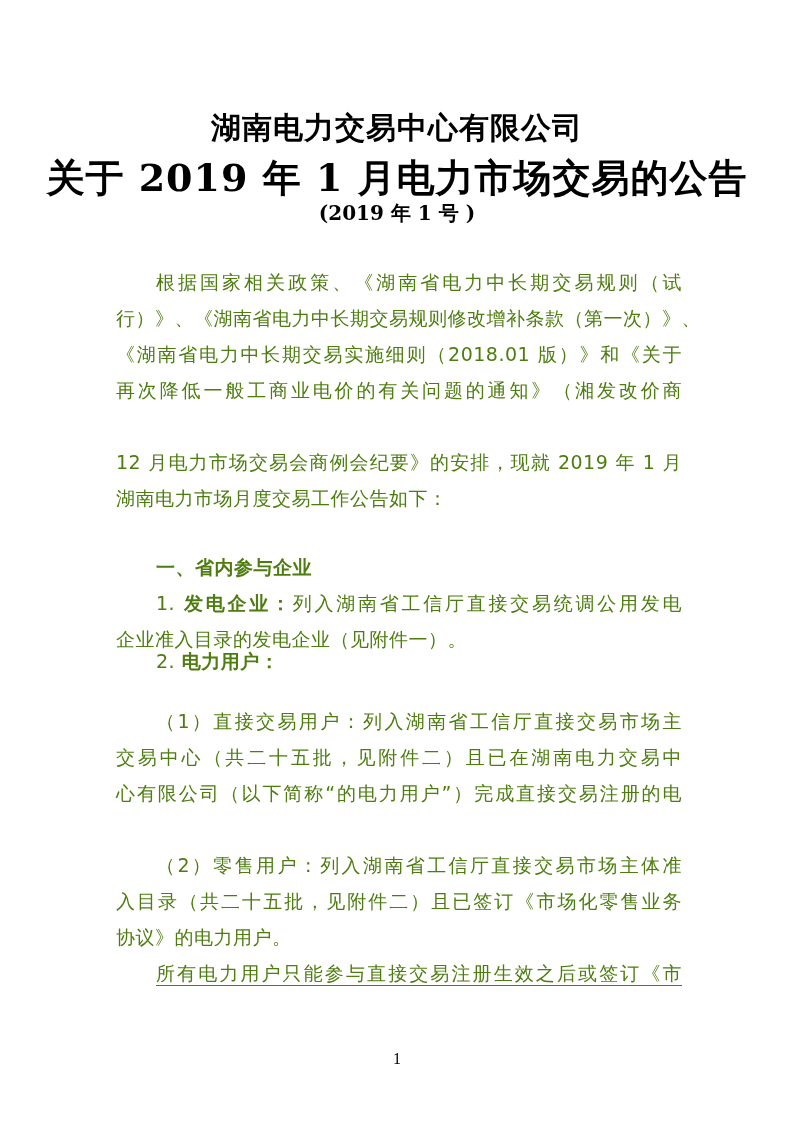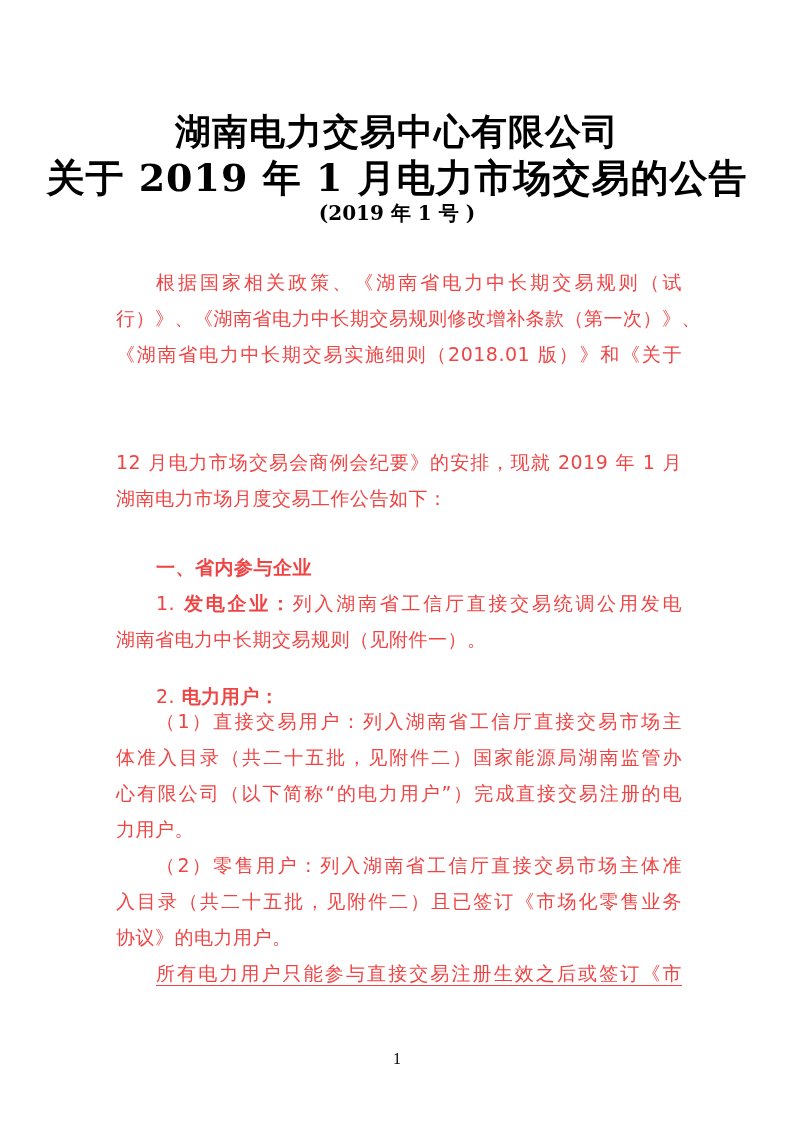--- a/index.html
+++ b/index.html
@@ -2,27 +2,27 @@
 <html><head>
   <meta charset="utf-8">
   <style>
     html, body { margin: 0; padding: 0; background: #ffffff; }
     body { width: 794px; height: 1123px; position: relative; overflow: hidden; color: #000; }
     .page { position: absolute; left: 0; top: 0; width: 794px; height: 1123px; background: #fff; }
     .title {
       position: absolute; left: 0; width: 794px; text-align: center;
       font-family: "DejaVu Serif", "Liberation Serif", serif; font-weight: bold; color: #000;
     }
-    .t1 { top: 108px; font-size: 36px; letter-spacing: 1px; }
+    .t1 { top: 108px; font-size: 30px; letter-spacing: 1px; }
     .t2 { top: 153px; font-size: 38px; letter-spacing: 1px; }
     .t3 { top: 200px; font-size: 20px; }
     .line {
       position: absolute; left: 116px; width: 566px; height: 36px;
       font-family: "DejaVu Sans", "Liberation Sans", sans-serif;
-      font-size: 19px; line-height: 36px; white-space: nowrap; color: #ef4444;
+      font-size: 19px; line-height: 36px; white-space: nowrap; color: #4d7c0f;
       text-align: justify; text-align-last: justify; letter-spacing: 0.5px;
     }
     .line.last { text-align-last: left; }
     .indent { left: 156px; width: 526px; }
     .heading { font-weight: bold; text-align-last: left; }
     .b { font-weight: bold; }
     .u { text-decoration: underline; text-underline-offset: 5px; }
     .pagenum {
       position: absolute; top: 1050px; left: 0; width: 794px; text-align: center;
       font-family: "Liberation Serif", "DejaVu Serif", serif; font-size: 16px; color: #000;
@@ -32,40 +32,40 @@
 <body>
 
 <div class="page">
   <div class="title t1">湖南电力交易中心有限公司</div>
   <div class="title t2">关于 2019 年 1 月电力市场交易的公告</div>
   <div class="title t3">(2019 年 1 号 )</div>
 
   <div class="line indent" style="top:264px">根据国家相关政策、《湖南省电力中长期交易规则（试</div>
   <div class="line" style="top:300px">行）》、《湖南省电力中长期交易规则修改增补条款（第一次）》、</div>
   <div class="line" style="top:336px">《湖南省电力中长期交易实施细则（2018.01 版）》和《关于</div>
+  <div class="line" style="top:372px">再次降低一般工商业电价的有关问题的通知》（湘发改价商</div>
   <div class="line" style="top:444px">12 月电力市场交易会商例会纪要》的安排，现就 2019 年 1 月</div>
   <div class="line last" style="top:480px">湖南电力市场月度交易工作公告如下：</div>
 
   <div class="line indent heading" style="top:549px">一、省内参与企业</div>
 
   <div class="line indent" style="top:585px">
     <span>1.</span>
     <span class="b">发电企业：</span><span>列入湖南省工信厅直接交易统调公用发电</span>
   </div>
-  <div class="line last" style="top:621px">湖南省电力中长期交易规则（见附件一）。</div>
+  <div class="line last" style="top:621px">企业准入目录的发电企业（见附件一）。</div>
 
-  <div class="line indent last" style="top:678px">
+  <div class="line indent last" style="top:643px">
     <span>2.</span>
     <span class="b">电力用户：</span>
   </div>
 
   <div class="line indent" style="top:703px">（1）直接交易用户：列入湖南省工信厅直接交易市场主</div>
-  <div class="line" style="top:739px">体准入目录（共二十五批，见附件二）国家能源局湖南监管办</div>
+  <div class="line" style="top:739px">交易中心（共二十五批，见附件二）且已在湖南电力交易中</div>
   <div class="line" style="top:775px">心有限公司（以下简称“的电力用户”）完成直接交易注册的电</div>
-  <div class="line last" style="top:811px">力用户。</div>
 
   <div class="line indent" style="top:847px">（2）零售用户：列入湖南省工信厅直接交易市场主体准</div>
   <div class="line" style="top:883px">入目录（共二十五批，见附件二）且已签订《市场化零售业务</div>
   <div class="line last" style="top:919px">协议》的电力用户。</div>
 
   <div class="line indent u" style="top:955px">所有电力用户只能参与直接交易注册生效之后或签订《市</div>
 
   <div class="pagenum">1</div>
 </div>
 

